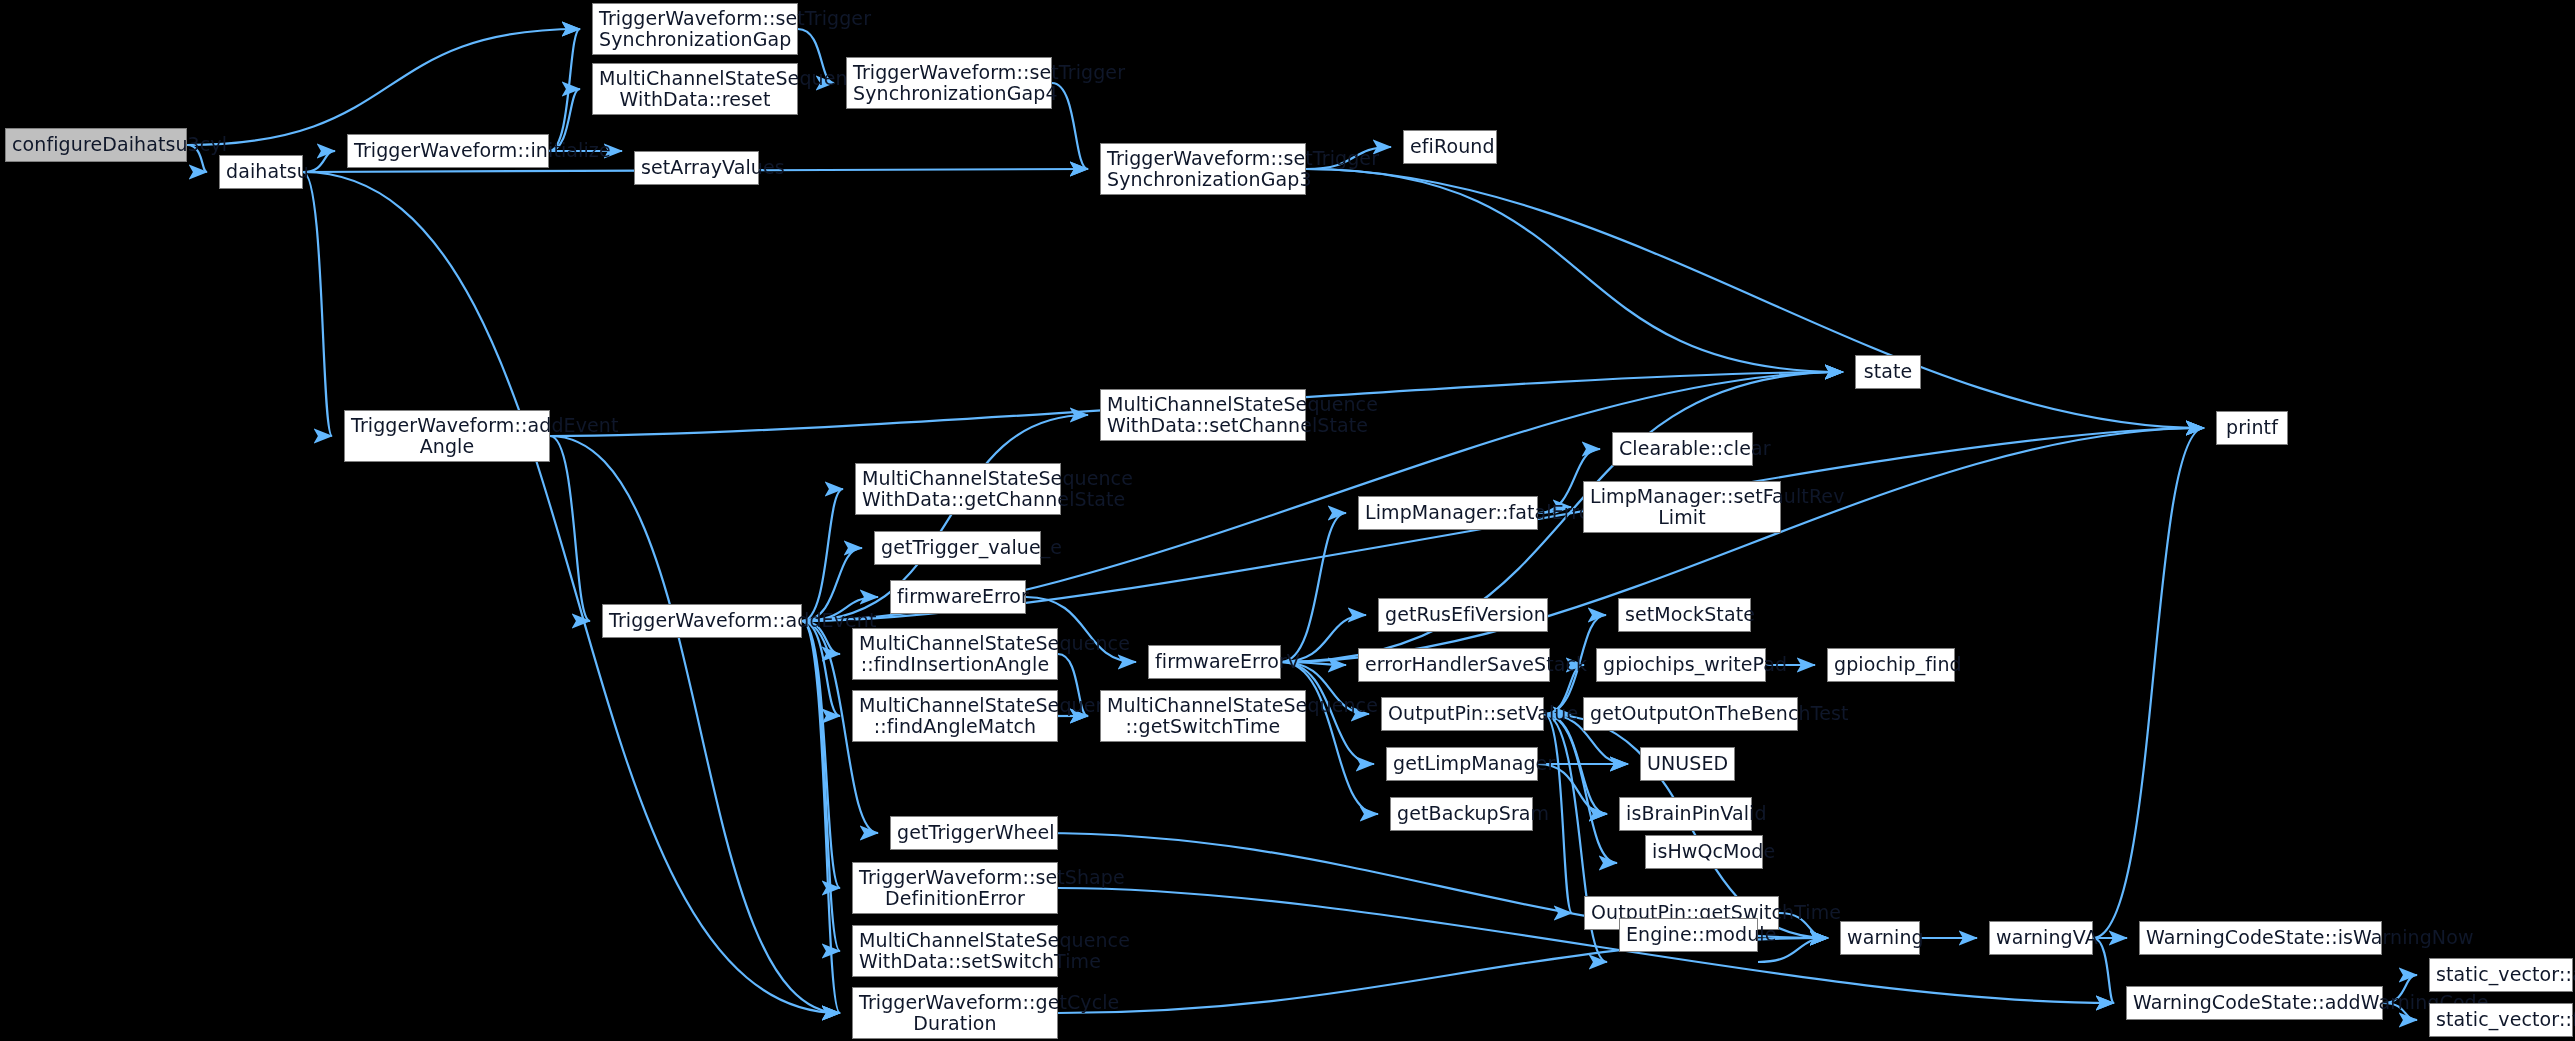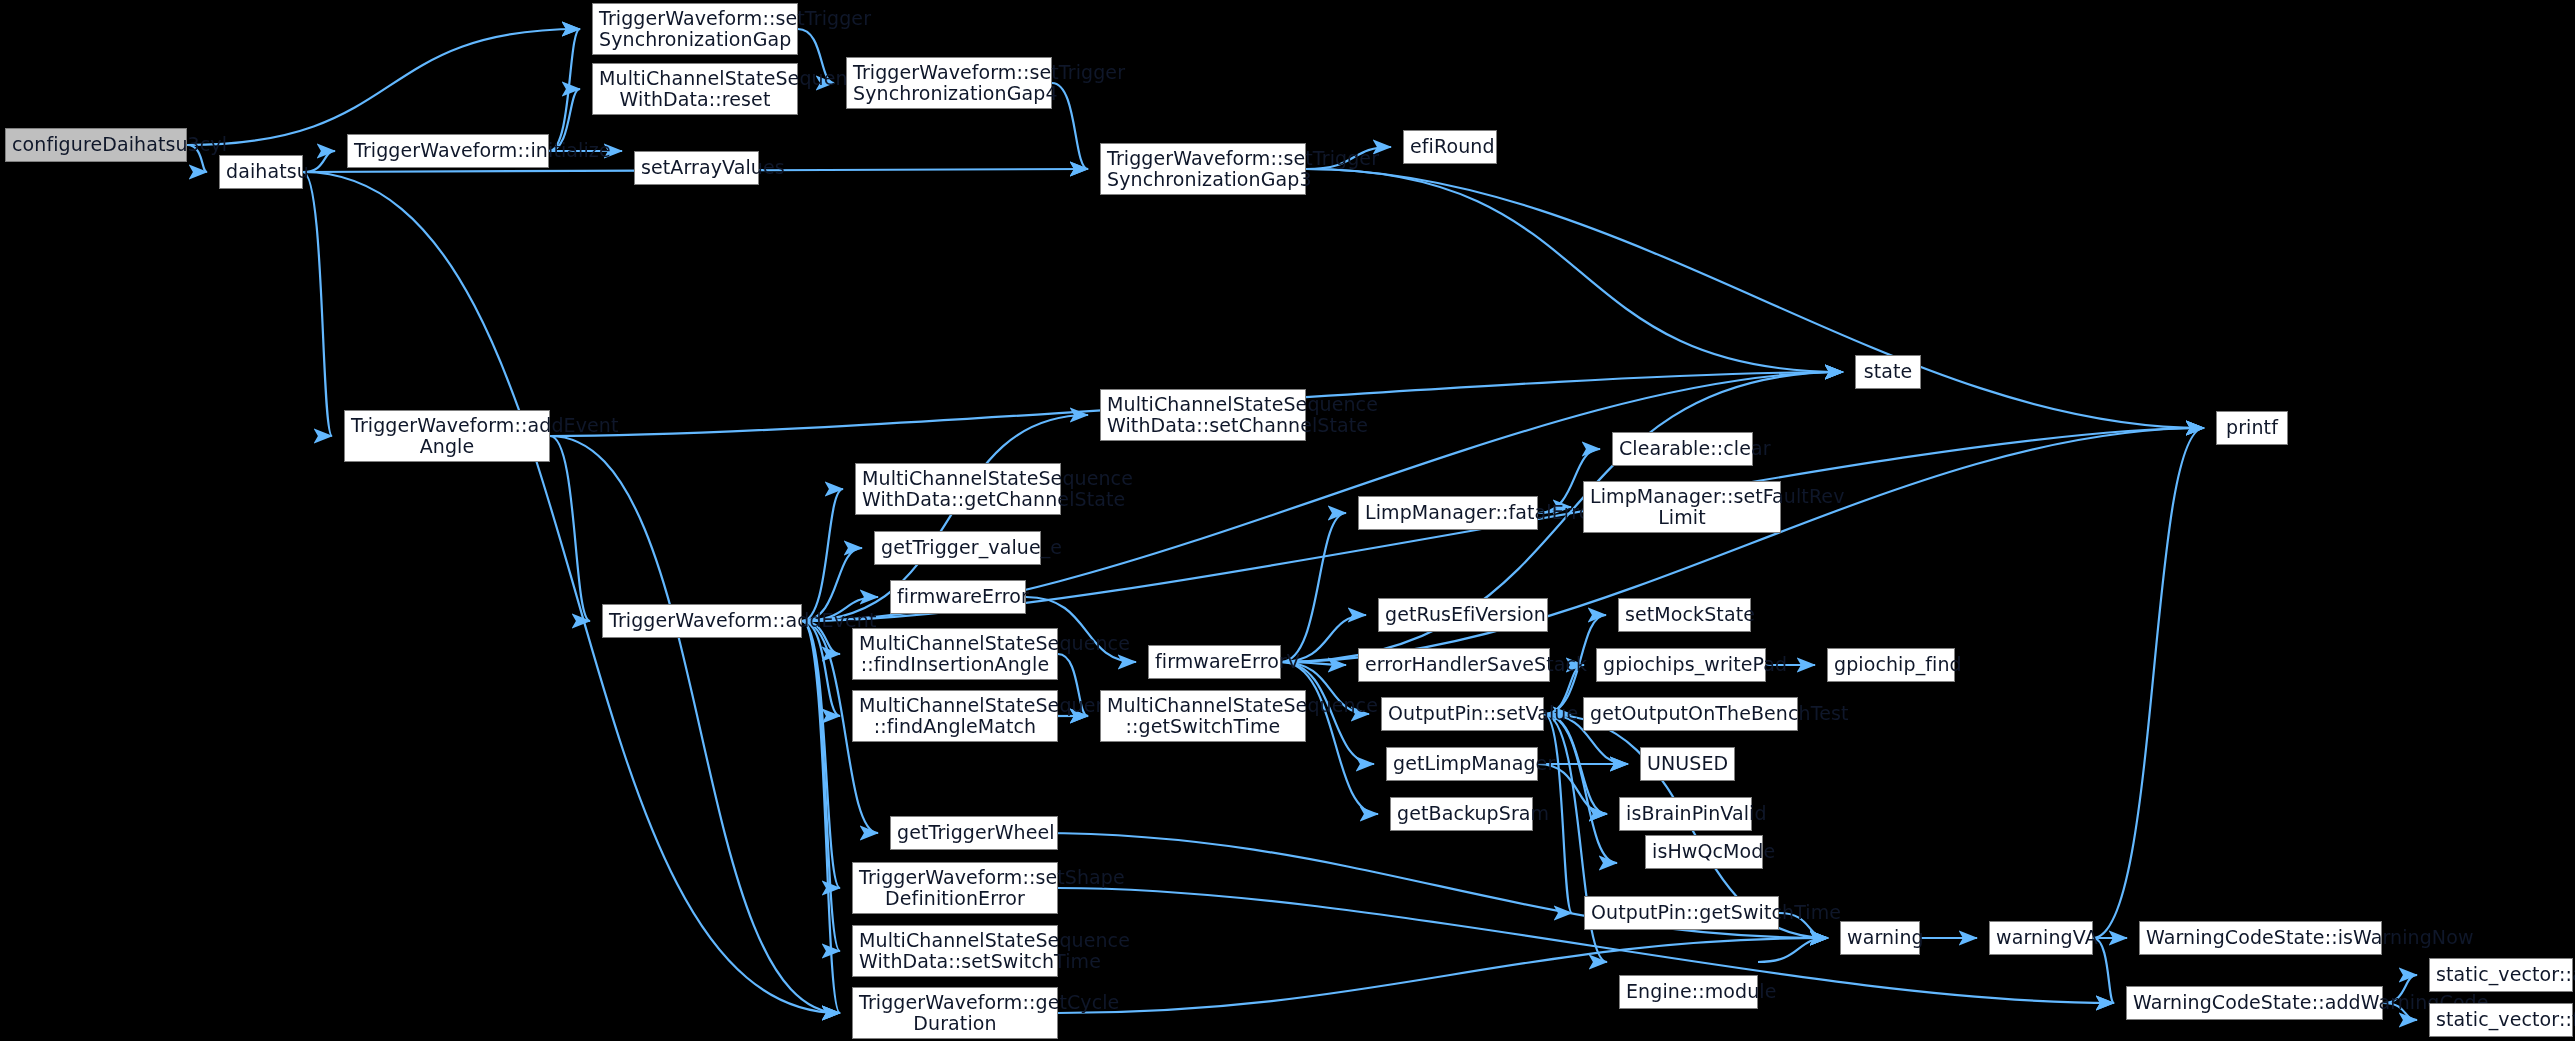--- a/index.html
+++ b/index.html
@@ -206,21 +206,21 @@
       </div>
       <div class="node" style="left: 1619px; top: 797px; width: 133px; height: 34px;">
         <span class="lbl">isBrainPinValid</span>
       </div>
       <div class="node" style="left: 1629px; top: 835px; width: 118px; height: 34px; margin-left: 16px;">
         <span class="lbl">isHwQcMode</span>
       </div>
       <div class="node" style="left: 1584px; top: 896px; width: 195px; height: 34px;">
         <span class="lbl">OutputPin::getSwitchTime</span>
       </div>
-      <div class="node" style="left: 1619px; top: 975px; width: 139px; height: 34px;">
+      <div class="node" style="left: 1619px; top: 918px; width: 139px; height: 34px;">
         <span class="lbl">Engine::module</span>
       </div>
       <div class="node" style="left: 1840px; top: 921px; width: 80px; height: 34px;">
         <span class="lbl">warning</span>
       </div>
       <div class="node" style="left: 1989px; top: 921px; width: 104px; height: 34px;">
         <span class="lbl">warningVA</span>
       </div>
       <div class="node" style="left: 2139px; top: 921px; width: 243px; height: 34px;">
         <span class="lbl">WarningCodeState::isWarningNow</span>

